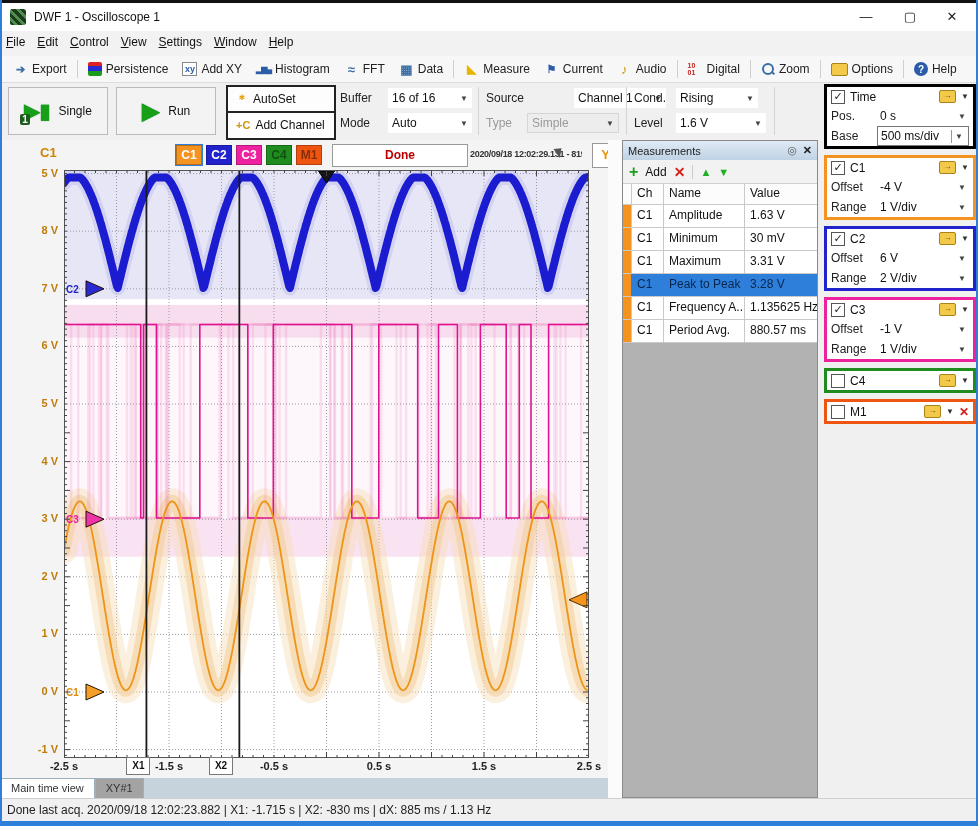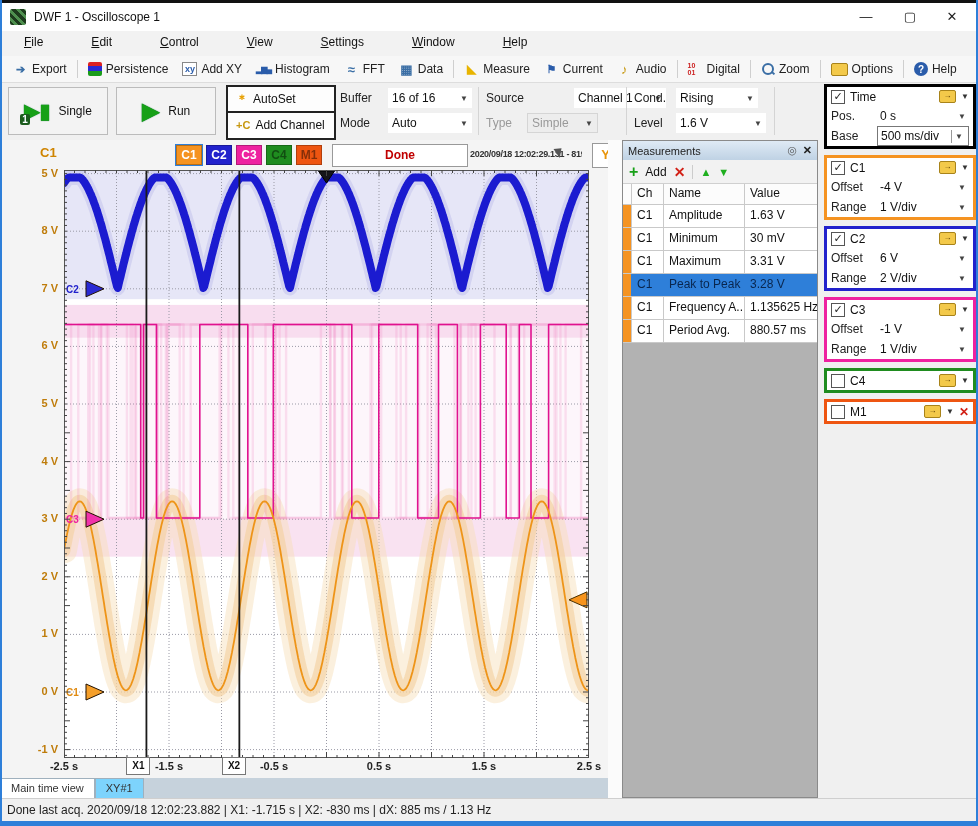--- a/index.html
+++ b/index.html
@@ -13,21 +13,21 @@
   
   #titlebar{position:absolute;left:0;top:3px;width:978px;height:28px;background:#fff;}
   #app-icon{position:absolute;left:10px;top:6px;width:16px;height:16px;
     background:repeating-linear-gradient(45deg,#1d3b1d 0 3px,#4e8f4e 3px 6px);border-radius:2px;}
   #win-title{position:absolute;left:34px;top:7px;font-size:12px;color:#111;}
   .win-btn{position:absolute;top:0;width:40px;height:28px;text-align:center;line-height:28px;font-size:13px;color:#222;}
   #btn-min{right:92px;} #btn-max{right:48px;} #btn-close{right:6px;}
 
   
   #menubar{position:absolute;left:0;top:31px;width:978px;height:25px;background:#f2f2f2;}
-  .menu-item{display:inline-block;padding:4px 24px;font-size:12px;color:#111;}
+  .menu-item{display:inline-block;padding:4px 6px;font-size:12px;color:#111;}
   .menu-item u{text-decoration:underline;}
 
   
   #toolbar{position:absolute;left:0;top:56px;width:978px;height:27px;background:#f7f7f7;
      border-bottom:1px solid #ddd;display:flex;align-items:center;padding-left:6px;box-sizing:border-box;}
   .tb-item{display:flex;align-items:center;gap:4px;padding:2px 7px;font-size:12px;color:#222;}
   .tb-sep{width:1px;height:18px;background:#cfcfcf;margin:0 3px;}
   .tic{display:inline-flex;align-items:center;justify-content:center;width:15px;height:14px;font-size:11px;font-weight:bold;}
   .ic-export{color:#3a6ea5;} .ic-fft{color:#3a6ea5;font-size:13px;} .ic-data{color:#3a6ea5;font-size:13px;}
   .ic-hist{color:#2a5caa;font-size:8px;letter-spacing:-1px;}
@@ -79,21 +79,21 @@
      border-top:4px solid transparent;border-bottom:7px solid transparent;transform:rotate(-35deg);}
   #y-btn{position:absolute;left:592px;top:3px;width:25px;height:23px;background:#fff;border:1px solid #999;
      color:#e8940a;font-weight:bold;text-align:center;line-height:22px;font-size:13px;}
   #plot-wrap{position:absolute;left:64px;top:30px;width:525px;height:588px;background:#fff;}
   .ylab{position:absolute;width:28px;text-align:right;font-size:11px;font-weight:bold;color:#bf7c0a;}
   .xlab{position:absolute;top:620px;width:44px;text-align:center;font-size:11px;font-weight:bold;color:#222;}
   .curflag{position:absolute;top:617px;width:22px;height:16px;background:#fff;border:1px solid #777;
      font-size:10px;font-weight:bold;text-align:center;line-height:16px;color:#111;}
   #bottom-tabs{position:absolute;left:0;bottom:0;width:608px;height:20px;background:#c6d2dc;display:flex;align-items:flex-end;}
   .btab{height:19px;line-height:18px;padding:0 10px;font-size:11px;border:1px solid #9fb0bd;border-bottom:none;
-     background:#7dd3fc;color:#333;}
+     background:#a3a3a3;color:#333;}
   .btab.active{background:#fff;font-weight:normal;}
 
   
   #gap-strip{position:absolute;left:608px;top:140px;width:14px;height:658px;background:#fbfbfb;border-right:1px solid #c9c9c9;}
 
   
   #meas{position:absolute;left:622px;top:140px;width:196px;height:658px;background:#b2b2b2;border:1px solid #8a8a8a;box-sizing:border-box;}
   #meas-title{height:19px;background:linear-gradient(180deg,#dfeaf5,#bfd2e4);display:flex;align-items:center;
      padding:0 5px;font-size:11px;color:#222;}
   #meas-title .sp{flex:1;}
@@ -242,21 +242,21 @@
       <span class="val">Auto</span>
         <span class="arr">▼</span>
     </div>
     <div class="vsep" style="left:478px;"></div>
     <span class="cb-label" style="left:486px;top:8px;">Source</span>
     <div class="combo" style="left:527px;top:5px;width:92px;margin-left:47px;">
       <span class="val">Channel 1</span>
         <span class="arr">▼</span>
     </div>
     <span class="cb-label dis" style="left:486px;top:33px;">Type</span>
-    <div class="combo dis" style="left:527px;top:30px;width:71px;">
+    <div class="combo dis" style="left:527px;top:30px;width:92px;">
       <span class="val">Simple</span>
         <span class="arr">▼</span>
     </div>
     <div class="vsep" style="left:626px;"></div>
     <span class="cb-label" style="left:634px;top:8px;">Cond.</span>
     <div class="combo" style="left:676px;top:5px;width:82px;">
       <span class="val">Rising</span>
         <span class="arr">▼</span>
     </div>
     <span class="cb-label" style="left:634px;top:33px;">Level</span>
@@ -649,21 +649,21 @@
         <div class="ylab" style="left: 30px; top: 602.6px;">-1 V</div>
       </div>
     <div id="xlabels">
         <div class="xlab" style="left: 42px;">-2.5 s</div>
         <div class="xlab" style="left: 147px;">-1.5 s</div>
         <div class="xlab" style="left: 252px;">-0.5 s</div>
         <div class="xlab" style="left: 357px;">0.5 s</div>
         <div class="xlab" style="left: 462px;">1.5 s</div>
         <div class="xlab" style="left: 567px;">2.5 s</div>
         <div class="curflag" style="left: 126.425px;">X1</div>
-        <div class="curflag" style="left: 222px;">X2</div>
+        <div class="curflag" style="left: 209px;">X2</div>
       </div>
     <div id="bottom-tabs">
         <div class="btab active">Main time view</div>
         <div class="btab">XY#1</div>
       </div>
   </div>
 
   <div id="gap-strip"></div>
 
   <div id="meas">

